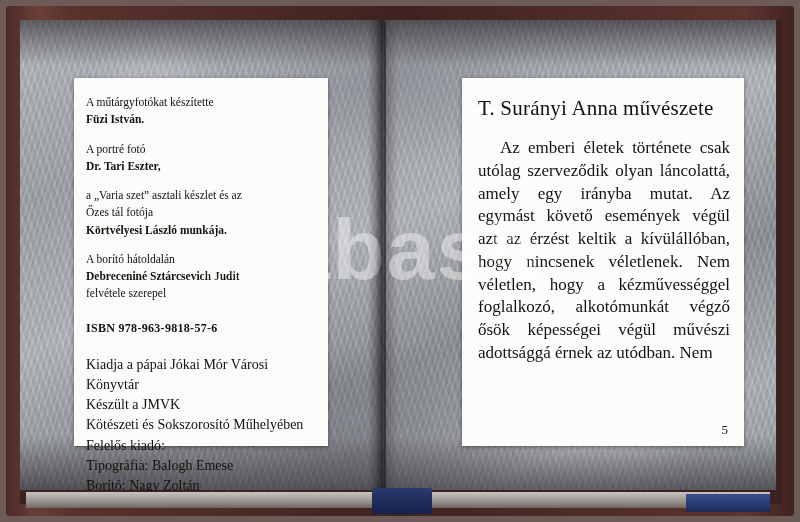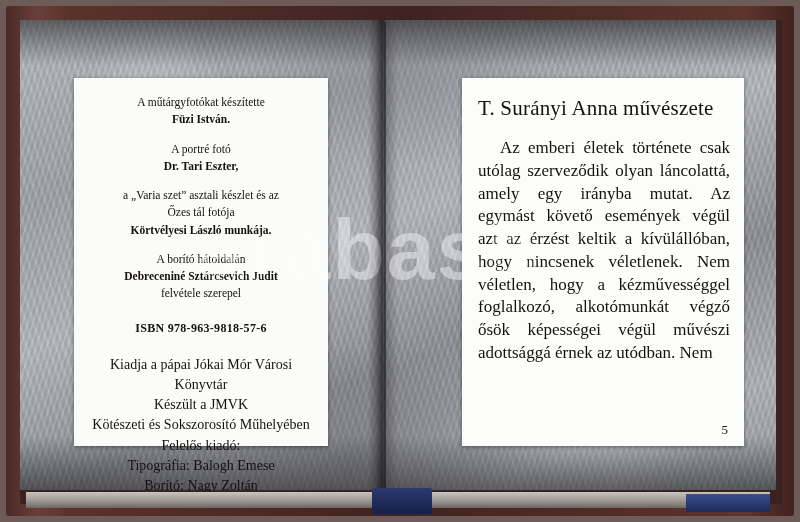--- a/index.html
+++ b/index.html
@@ -124,21 +124,21 @@
   
   .colophon {
     position: absolute;
     left: 74px;
     top: 78px;
     width: 254px;
     height: 368px;
     background: #fbfbf9;
     color: #14110f;
     box-shadow: 0 1px 4px rgba(0,0,0,0.45);
-    text-align: center;
+    text-align: left;
     padding: 16px 12px 0 12px;
     box-sizing: border-box;
     font-size: 11.5px;
     line-height: 1.5;
   }
   .colophon .blk { margin-bottom: 12px; }
   .colophon .b { font-weight: bold; }
   .colophon .isbn {
     font-weight: bold;
     letter-spacing: 0.3px;

